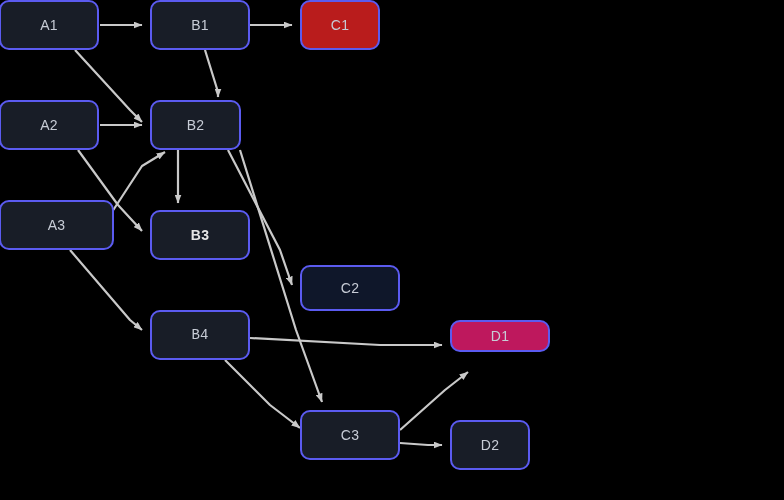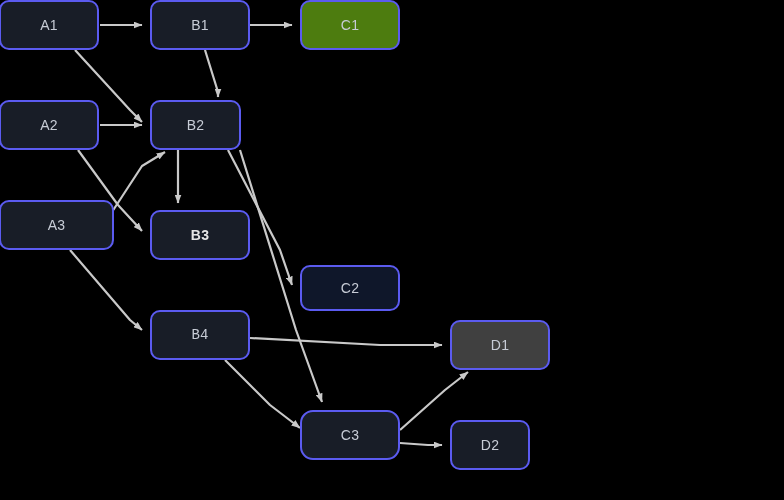--- a/index.html
+++ b/index.html
@@ -93,30 +93,30 @@
       </div>
       <div class="node" style="left: 150px; top: 100px; width: 91px; height: 50px; background: rgb(24, 29, 39); border-color: rgb(91, 91, 240); color: rgb(199, 204, 214);">
         <span class="node-label">B2</span>
       </div>
       <div class="node" style="left: 150px; top: 210px; width: 100px; height: 50px; background: rgb(24, 29, 39); border-color: rgb(91, 91, 240); color: #e5e5e5; font-weight: bold;">
         <span class="node-label">B3</span>
       </div>
       <div class="node" style="left: 150px; top: 310px; width: 100px; height: 50px; background: rgb(24, 29, 39); border-color: rgb(91, 91, 240); color: rgb(199, 204, 214); font-family: Liberation Mono, monospace;">
         <span class="node-label">B4</span>
       </div>
-      <div class="node" style="left: 300px; top: 0px; width: 100px; height: 50px; background: #4d7c0f; border-color: rgb(91, 91, 240); color: rgb(199, 204, 214);">
+      <div class="node" style="left: 300px; top: 0px; width: 80px; height: 50px; background: #b91c1c; border-color: rgb(91, 91, 240); color: rgb(199, 204, 214);">
         <span class="node-label">C1</span>
       </div>
       <div class="node" style="left: 300px; top: 265px; width: 100px; height: 46px; background: #0f172a; border-color: rgb(91, 91, 240); color: rgb(199, 204, 214);">
         <span class="node-label">C2</span>
       </div>
-      <div class="node" style="left: 300px; top: 410px; width: 100px; height: 50px; background: rgb(24, 29, 39); border-color: rgb(91, 91, 240); color: rgb(199, 204, 214); border-radius: 13px;">
+      <div class="node" style="left: 300px; top: 410px; width: 100px; height: 50px; background: rgb(24, 29, 39); border-color: rgb(91, 91, 240); color: rgb(199, 204, 214);">
         <span class="node-label">C3</span>
       </div>
-      <div class="node" style="left: 450px; top: 320px; width: 100px; height: 50px; background: #404040; border-color: rgb(91, 91, 240); color: rgb(199, 204, 214); text-align: center;">
+      <div class="node" style="left: 450px; top: 320px; width: 100px; height: 32px; background: #be185d; border-color: rgb(91, 91, 240); color: rgb(199, 204, 214); text-align: center;">
         <span class="node-label">D1</span>
       </div>
       <div class="node" style="left: 450px; top: 420px; width: 80px; height: 50px; background: rgb(24, 29, 39); border-color: rgb(91, 91, 240); color: rgb(199, 204, 214);">
         <span class="node-label">D2</span>
       </div>
     </div>
 
 </div>
 
 </body></html>

